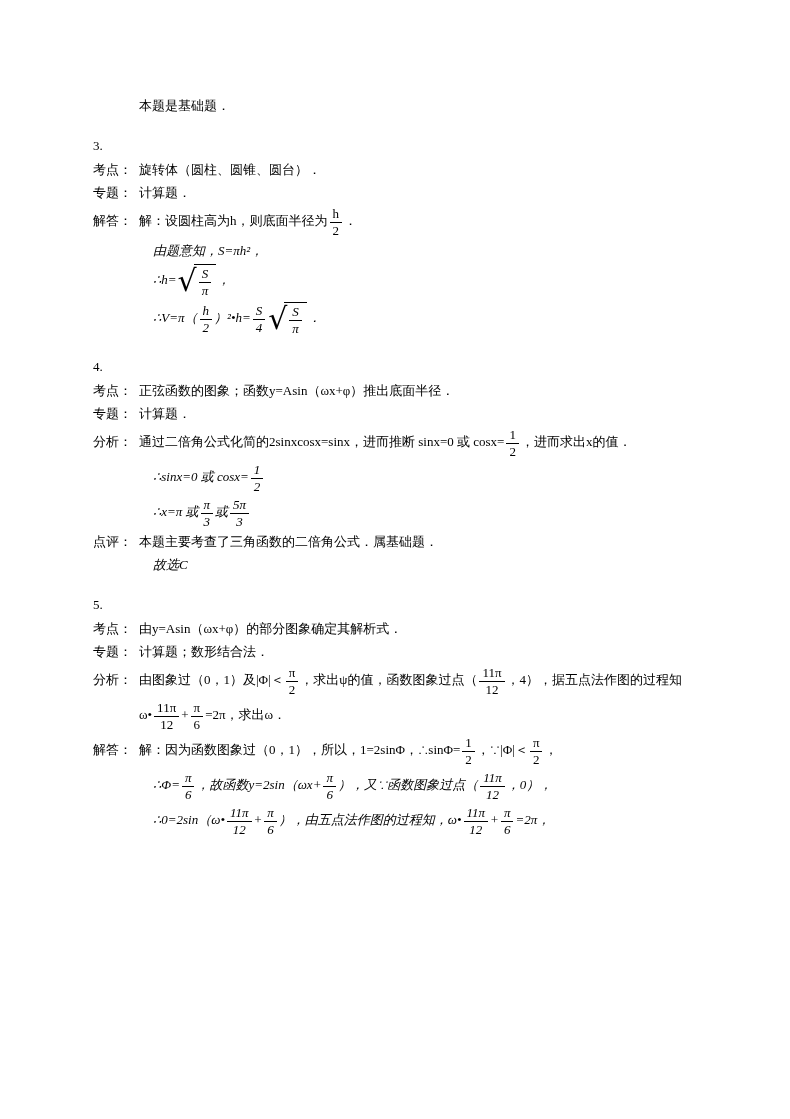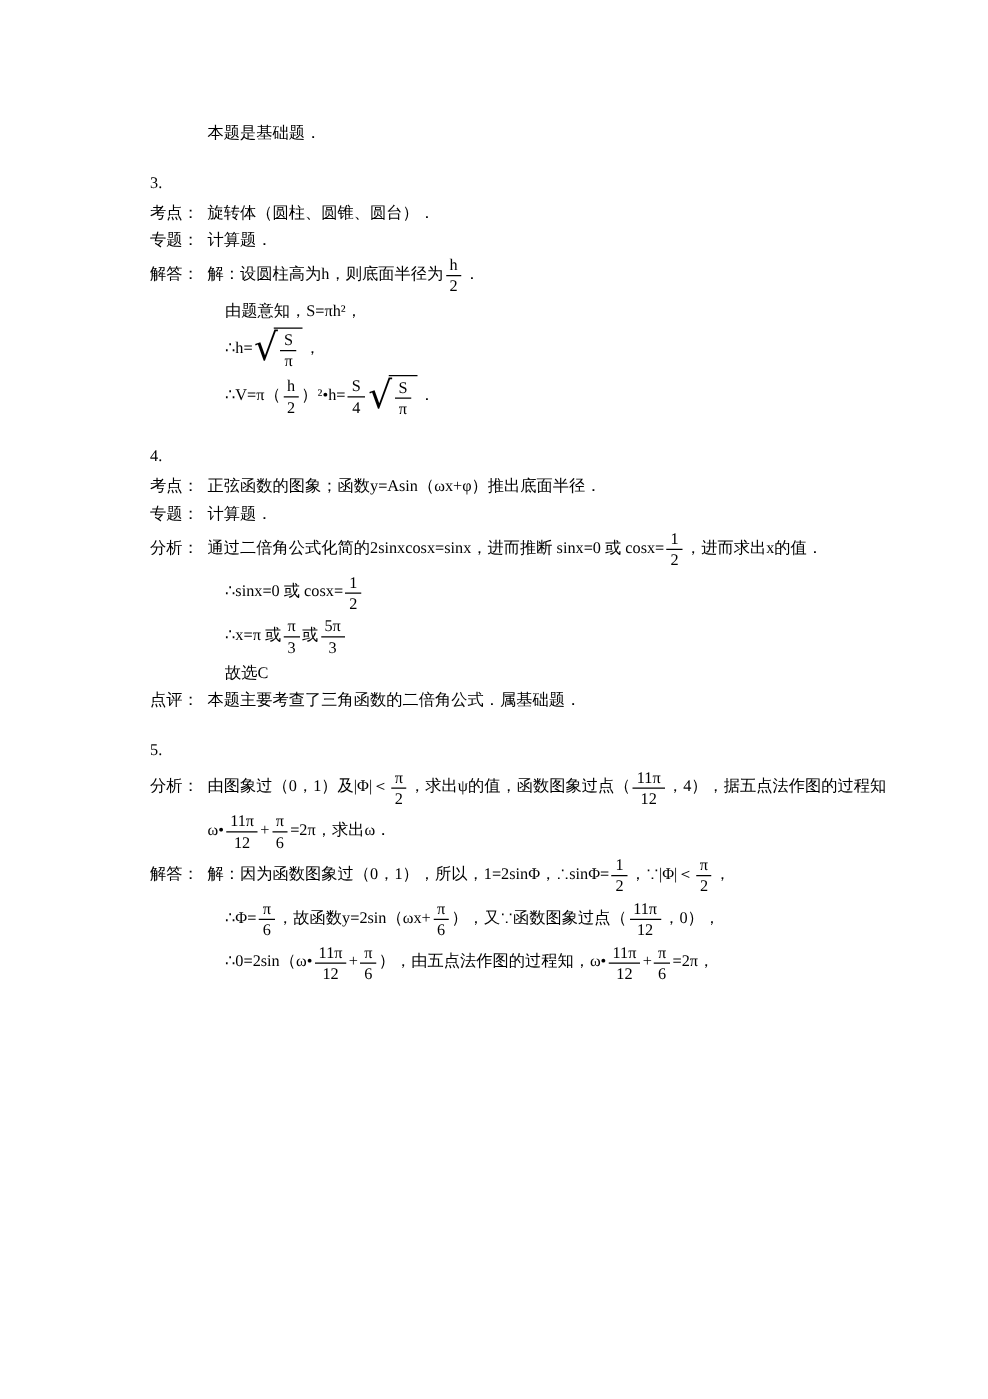--- a/index.html
+++ b/index.html
@@ -2,24 +2,24 @@
 <html><head>
 <meta charset="utf-8">
 <style>
   html,body{margin:0;padding:0;}
   body{
     width:790px;height:1119px;overflow:hidden;
     background:#ffffff;color:#000000;
     font-family:"Liberation Serif","DejaVu Serif",serif;
     font-size:13px;
   }
-  .page{padding:97px 26px 0 120px;}
+  .page{padding:97px 26px 0 93px;}
   .row{padding-left:46px;line-height:18px;margin-bottom:4px;}
-  .row.indent1{padding-left:60px;}
-  .label{display:inline-block;width:46px;margin-left:-46px;vertical-align:baseline;}
+  .row.indent1{padding-left:60px;font-style:italic;}
+  .label{display:inline-block;width:46px;margin-left:-46px;vertical-align:baseline;font-family:Liberation Mono, monospace;}
   .problem-number{line-height:18px;margin:22px 0 6px;}
   .frac{display:inline-block;vertical-align:middle;text-align:center;margin:0 2px;line-height:14px;}
   .frac .num{display:block;padding:0 3px 1px;border-bottom:1px solid #000;}
   .frac .den{display:block;padding:1px 3px 0;}
   .sqrt{display:inline-block;vertical-align:middle;white-space:nowrap;margin:0 1px;}
   .radical{display:inline-block;vertical-align:middle;font-size:30px;line-height:30px;font-family:"DejaVu Sans",sans-serif;margin-right:-3px;}
   .radicand{display:inline-block;vertical-align:middle;border-top:1px solid #000;padding:2px 3px 0;}
 </style>
 </head>
 <body>
@@ -33,22 +33,24 @@
       <div class="row"><span class="label">解答：</span><span class="content"><span class="txt">解：设圆柱高为h，则底面半径为</span><span class="frac"><span class="num">h</span><span class="den">2</span></span><span class="txt">．</span></span></div>
       <div class="row indent1"><span class="content"><span class="txt">由题意知，S=πh²，</span></span></div>
       <div class="row indent1"><span class="content"><span class="txt">∴h=</span><span class="sqrt"><span class="radical">√</span><span class="radicand"><span class="frac"><span class="num">S</span><span class="den">π</span></span></span></span><span class="txt">，</span></span></div>
       <div class="row indent1"><span class="content"><span class="txt">∴V=π（</span><span class="frac"><span class="num">h</span><span class="den">2</span></span><span class="txt">）²•h=</span><span class="frac"><span class="num">S</span><span class="den">4</span></span><span class="sqrt"><span class="radical">√</span><span class="radicand"><span class="frac"><span class="num">S</span><span class="den">π</span></span></span></span><span class="txt">．</span></span></div>
       <div class="problem-number">4.</div>
       <div class="row"><span class="label">考点：</span><span class="content"><span class="txt">正弦函数的图象；函数y=Asin（ωx+φ）推出底面半径．</span></span></div>
       <div class="row"><span class="label">专题：</span><span class="content"><span class="txt">计算题．</span></span></div>
       <div class="row"><span class="label">分析：</span><span class="content"><span class="txt">通过二倍角公式化简的2sinxcosx=sinx，进而推断 sinx=0 或 cosx=</span><span class="frac"><span class="num">1</span><span class="den">2</span></span><span class="txt">，进而求出x的值．</span></span></div>
       <div class="row indent1"><span class="content"><span class="txt">∴sinx=0 或 cosx=</span><span class="frac"><span class="num">1</span><span class="den">2</span></span></span></div>
       <div class="row indent1"><span class="content"><span class="txt">∴x=π 或</span><span class="frac"><span class="num">π</span><span class="den">3</span></span><span class="txt">或</span><span class="frac"><span class="num">5π</span><span class="den">3</span></span></span></div>
+      <div class="row"><span class="label">点评：</span><span class="content"><span class="txt">本题主要考查了三角函数的二倍角公式．属基础题．</span></span></div>
       <div class="row indent1"><span class="content"><span class="txt">故选C</span></span></div>
-      <div class="row"><span class="label">点评：</span><span class="content"><span class="txt">本题主要考查了三角函数的二倍角公式．属基础题．</span></span></div>
       <div class="problem-number">5.</div>
+      <div class="row"><span class="label">考点：</span><span class="content"><span class="txt">由y=Asin（ωx+φ）的部分图象确定其解析式．</span></span></div>
+      <div class="row"><span class="label">专题：</span><span class="content"><span class="txt">计算题；数形结合法．</span></span></div>
       <div class="row"><span class="label">分析：</span><span class="content"><span class="txt">由图象过（0，1）及|Φ|＜</span><span class="frac"><span class="num">π</span><span class="den">2</span></span><span class="txt">，求出ψ的值，函数图象过点（</span><span class="frac"><span class="num">11π</span><span class="den">12</span></span><span class="txt">，4），据五点法作图的过程知</span></span></div>
       <div class="row"><span class="content"><span class="txt">ω•</span><span class="frac"><span class="num">11π</span><span class="den">12</span></span><span class="txt">+</span><span class="frac"><span class="num">π</span><span class="den">6</span></span><span class="txt">=2π，求出ω．</span></span></div>
       <div class="row"><span class="label">解答：</span><span class="content"><span class="txt">解：因为函数图象过（0，1），所以，1=2sinΦ，∴sinΦ=</span><span class="frac"><span class="num">1</span><span class="den">2</span></span><span class="txt">，∵|Φ|＜</span><span class="frac"><span class="num">π</span><span class="den">2</span></span><span class="txt">，</span></span></div>
       <div class="row indent1"><span class="content"><span class="txt">∴Φ=</span><span class="frac"><span class="num">π</span><span class="den">6</span></span><span class="txt">，故函数y=2sin（ωx+</span><span class="frac"><span class="num">π</span><span class="den">6</span></span><span class="txt">），又∵函数图象过点（</span><span class="frac"><span class="num">11π</span><span class="den">12</span></span><span class="txt">，0），</span></span></div>
       <div class="row indent1"><span class="content"><span class="txt">∴0=2sin（ω•</span><span class="frac"><span class="num">11π</span><span class="den">12</span></span><span class="txt">+</span><span class="frac"><span class="num">π</span><span class="den">6</span></span><span class="txt">），由五点法作图的过程知，ω•</span><span class="frac"><span class="num">11π</span><span class="den">12</span></span><span class="txt">+</span><span class="frac"><span class="num">π</span><span class="den">6</span></span><span class="txt">=2π，</span></span></div>
     </div>
 </div>
 
 </body></html>

